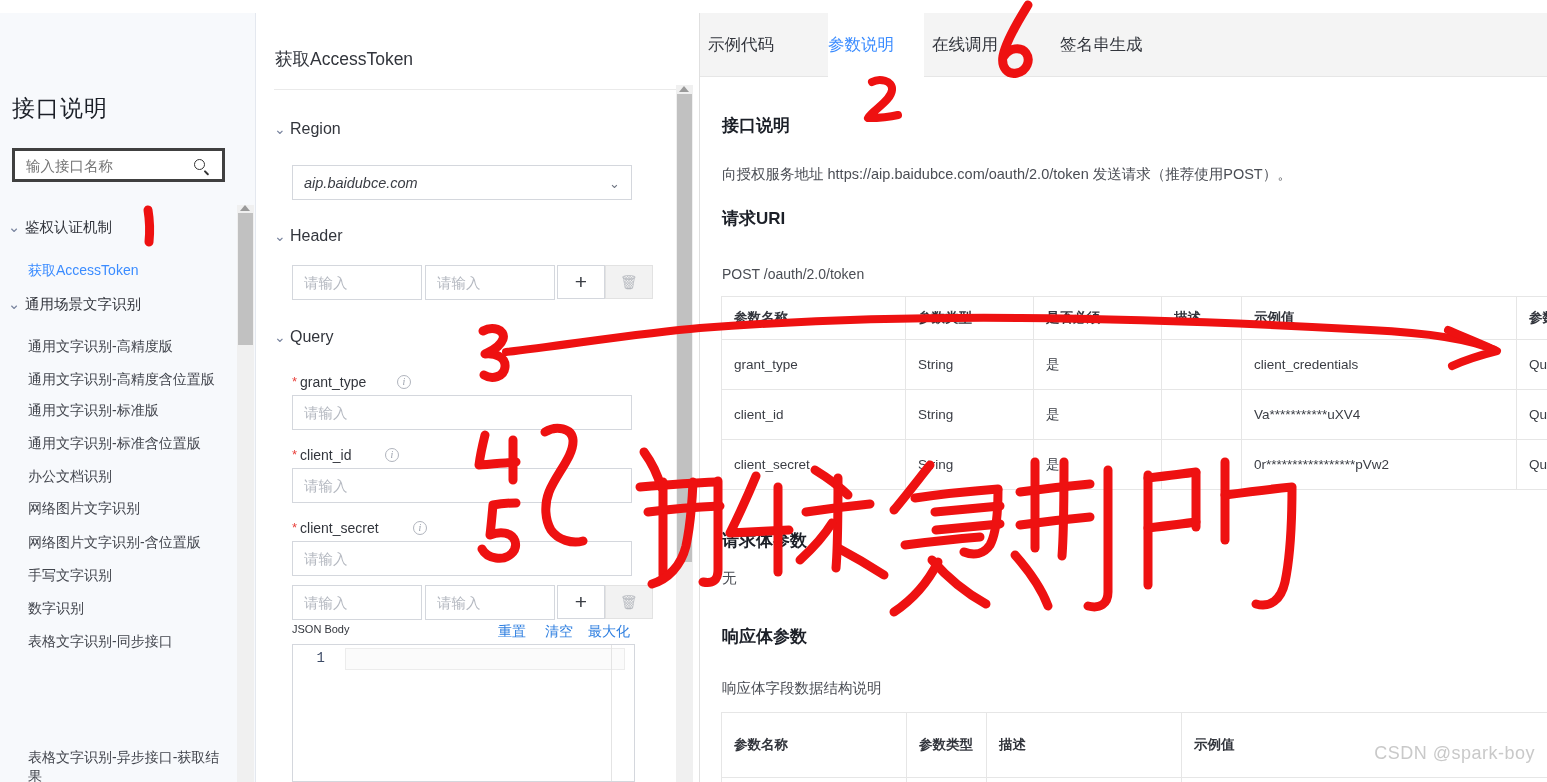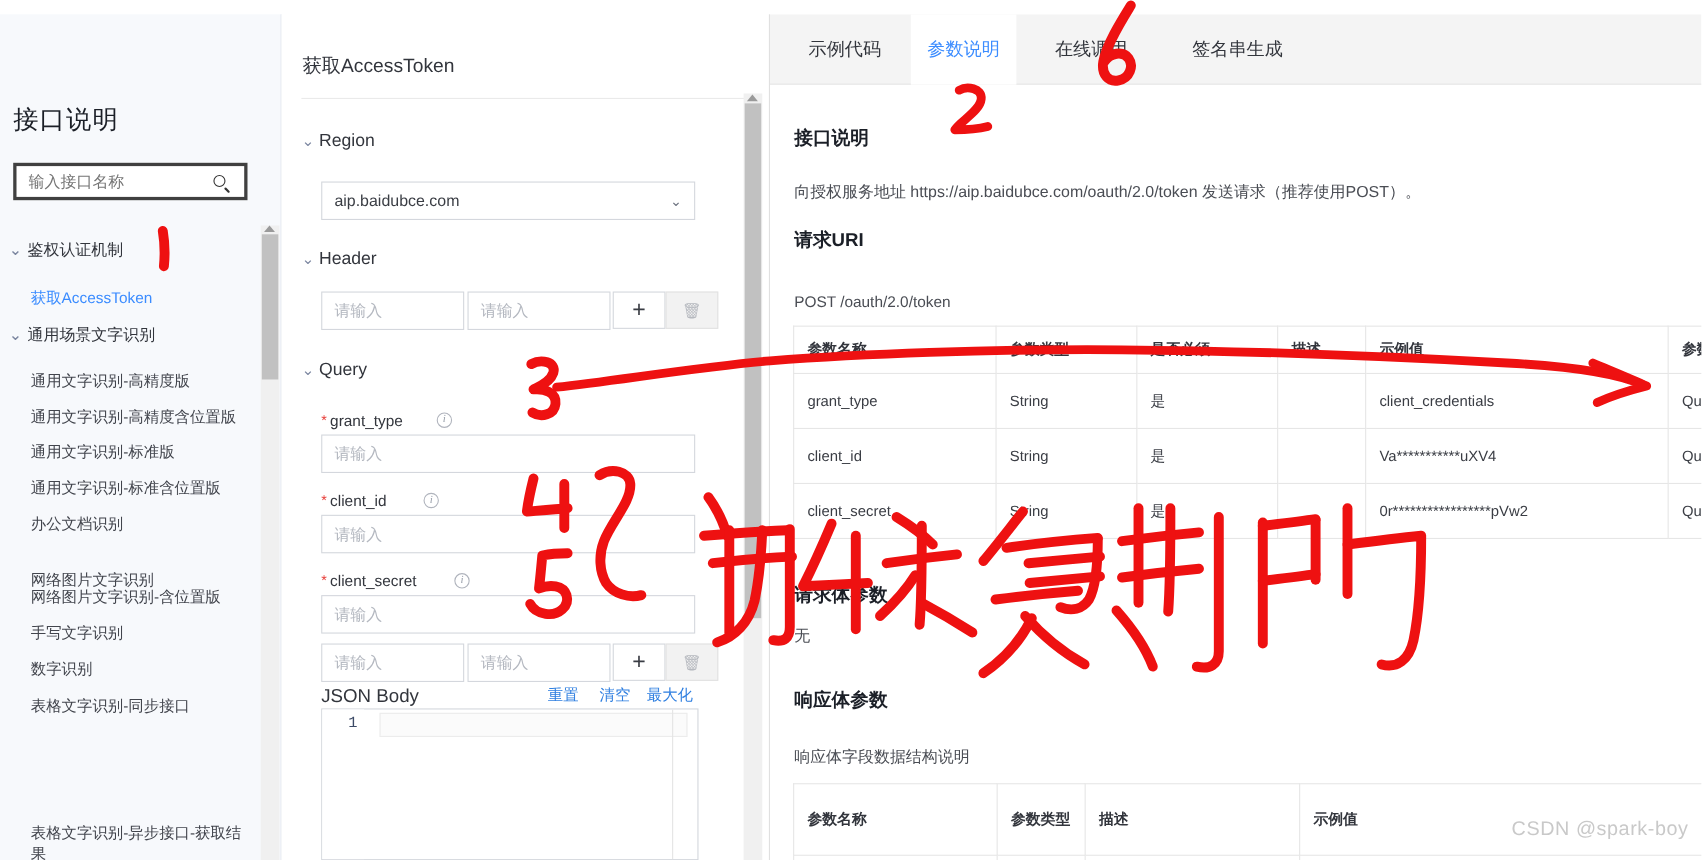--- a/index.html
+++ b/index.html
@@ -59,38 +59,38 @@
   .fld .ph{position:absolute;left:11px;top:50%;transform:translateY(-50%);font-size:14.5px;color:#b4b8c0;}
   .fld-sel-chev{position:absolute;right:11px;top:50%;transform:translateY(-50%);font-size:13px;color:#6f7582;}
 
   .lbl{position:absolute;font-size:14px;color:#32353c;}
   .lbl .req{color:#e8413c;margin-right:3px;font-size:13px;vertical-align:top;}
   .infoic{position:absolute;width:14px;height:14px;border:1px solid #b0b4bd;border-radius:50%;box-sizing:border-box;color:#9aa0ab;font-size:10px;text-align:center;line-height:12px;font-style:italic;font-family:"Liberation Serif",serif;}
 
   .btn-sq{position:absolute;width:48px;height:34px;box-sizing:border-box;border:1px solid #d4d7dd;background:#fff;display:flex;align-items:center;justify-content:center;font-size:21px;color:#3a3d44;}
   .btn-sq.dis{background:#f2f2f2;border-color:#e2e2e2;color:#b6b9bf;font-size:14px;}
 
-  .json-lbl{position:absolute;left:292px;top:623px;font-size:17px;color:#32353c;text-align:center;}
+  .json-lbl{position:absolute;left:292px;top:623px;font-size:11px;color:#32353c;text-align:center;}
   .json-act{position:absolute;top:623px;font-size:14px;color:#2f7fe0;cursor:pointer;}
   .json-box{position:absolute;left:292px;top:644px;width:343px;height:138px;border:1px solid #d4d7dd;box-sizing:border-box;background:#fff;}
   .json-gutter{position:absolute;left:0;top:0;width:38px;height:136px;background:#fff;}
   .json-lineno{position:absolute;left:0;top:5px;width:32px;text-align:right;font-size:14px;color:#3c4a66;font-family:"Liberation Mono",monospace;}
   .json-activeline{position:absolute;left:52px;top:3px;width:280px;height:22px;background:#fbfbfb;border:1px solid #ececec;box-sizing:border-box;}
   .json-vline{position:absolute;left:318px;top:0;width:1px;height:136px;background:#e4e4e4;}
 
   .mid-scroll-track{position:absolute;left:676px;top:85px;width:17px;height:697px;background:#f0f0f0;}
   .mid-scroll-thumb{position:absolute;left:677px;top:94px;width:15px;height:468px;background:#c1c1c1;}
   .mid-scroll-up{position:absolute;left:679px;top:86px;width:0;height:0;border-left:5px solid transparent;border-right:5px solid transparent;border-bottom:6px solid #9a9a9a;}
   .mid-divider{position:absolute;left:699px;top:13px;width:1px;height:769px;background:#e0e0e0;}
 
   
   .right{position:absolute;left:700px;top:13px;width:847px;height:769px;background:#ffffff;overflow:hidden;}
   .tabbar{position:absolute;left:0;top:0;width:847px;height:64px;background:#f4f4f4;}
   .tabbar-line{position:absolute;left:0;top:63px;width:847px;height:1px;background:#e6e6e6;}
-  .tab{position:absolute;top:0;height:64px;display:flex;align-items:center;justify-content:center;font-size:16.5px;color:#32353c;cursor:pointer;}
+  .tab{position:absolute;top:0;height:64px;display:flex;align-items:center;justify-content:flex-start;font-size:16.5px;color:#32353c;cursor:pointer;}
   .tab.active{background:#ffffff;color:#3b8cff;}
 
   .h2{position:absolute;font-size:17px;font-weight:bold;color:#1b1f27;}
   .ptext{position:absolute;font-size:14.5px;color:#4a4d54;}
 
   table.tbl{position:absolute;border-collapse:collapse;table-layout:fixed;}
   table.tbl th,table.tbl td{border:1px solid #e6e6e6;text-align:left;vertical-align:middle;font-size:13.5px;color:#32353c;padding:0 0 0 12px;}
   table.tbl th{font-weight:bold;background:#fff;height:42px;font-size:13.5px;}
   table.tbl td{height:49px;color:#3a3d44;}
 
@@ -130,42 +130,42 @@
     <div class="sb-group" style="top:282px;">
       <span class="chev">⌄</span><span>通用场景文字识别</span>
     </div>
 
     <div class="sb-item" style="top:324px;"><span>通用文字识别-高精度版</span></div>
     <div class="sb-item" style="top:357px;"><span>通用文字识别-高精度含位置版</span></div>
 
     <div class="sb-item" style="top:388px;"><span>通用文字识别-标准版</span></div>
     <div class="sb-item" style="top:421px;"><span>通用文字识别-标准含位置版</span></div>
     <div class="sb-item" style="top:454px;"><span>办公文档识别</span></div>
-    <div class="sb-item" style="top:505px;"><span>网络图片文字识别</span></div>
+    <div class="sb-item" style="top:487px;font-family:Liberation Mono, monospace;"><span>网络图片文字识别</span></div>
     <div class="sb-item" style="top:520px;"><span>网络图片文字识别-含位置版</span></div>
     <div class="sb-item" style="top:553px;"><span>手写文字识别</span></div>
     <div class="sb-item" style="top:586px;"><span>数字识别</span></div>
     <div class="sb-item" style="top:619px;"><span>表格文字识别-同步接口</span></div>
     <div class="sb-item" style="top:735px;"><span>表格文字识别-异步接口-获取结果</span></div>
 
     <div class="sb-scroll-track"></div>
     <div class="sb-scroll-thumb"></div>
     <div class="sb-scroll-up"></div>
   </div>
   <div class="sb-divider"></div>
 
   <div class="mid">
     <div class="mid-title">获取AccessToken</div>
     <div class="mid-hr"></div>
 
     <div class="sec-head" style="left:18px;top:107px;">
       <span class="chev">⌄</span><span>Region</span>
     </div>
     <div class="fld" style="left:36px;top:152px;width:340px;height:35px;">
-      <span class="ph" style="color:#3a3d44;">aip.baidubce.com</span>
+      <span class="ph" style="color:#3a3d44;font-style:italic;">aip.baidubce.com</span>
       <span class="fld-sel-chev">⌄</span>
     </div>
 
     <div class="sec-head" style="left:18px;top:214px;">
       <span class="chev">⌄</span><span>Header</span>
     </div>
     <div class="fld" style="left:36px;top:252px;width:130px;height:35px;">
       <span class="ph">请输入</span>
     </div>
     <div class="fld" style="left:169px;top:252px;width:130px;height:35px;">

